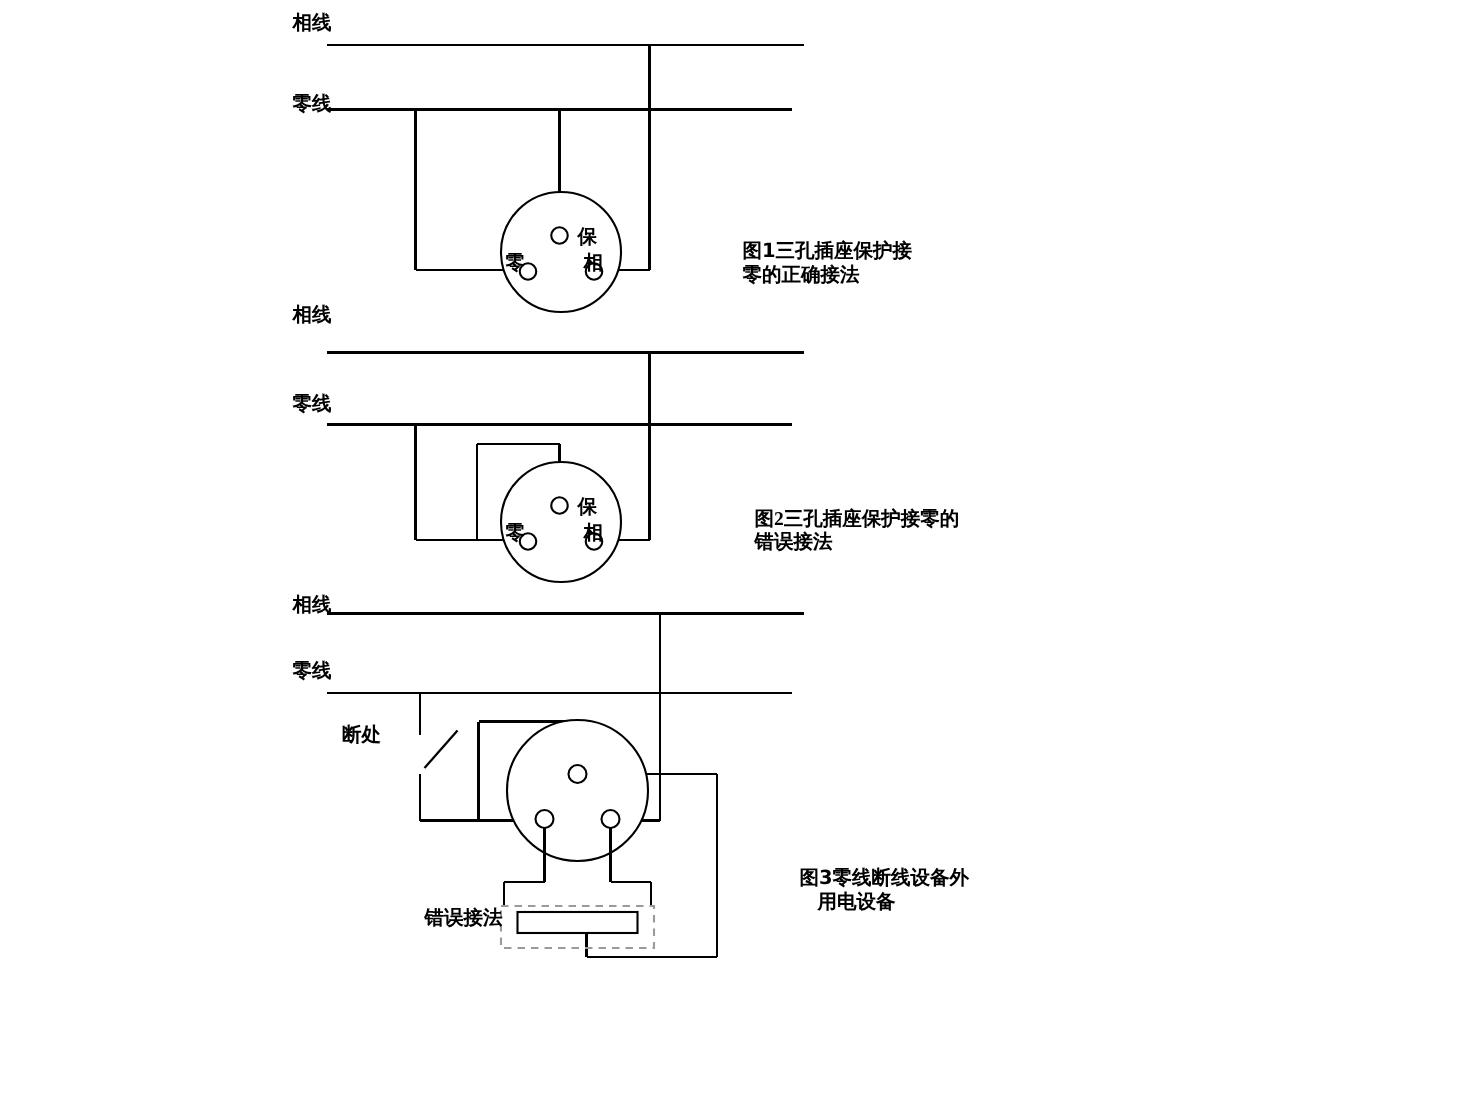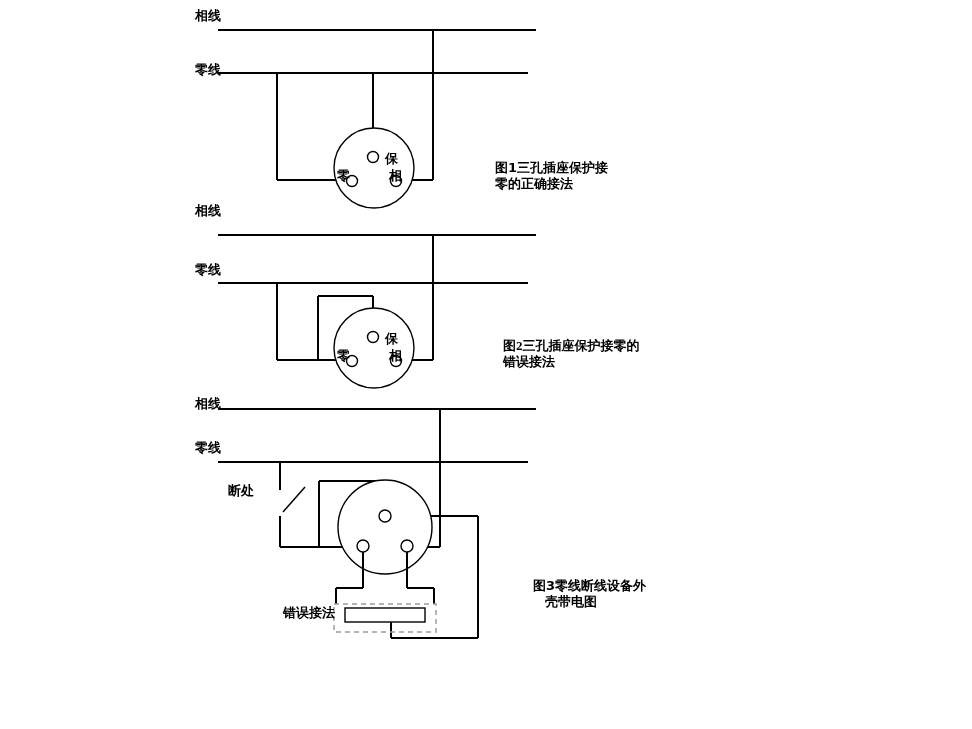--- a/index.html
+++ b/index.html
@@ -185,18 +185,18 @@
   <div class="lbl lbl-rail" style="left:195px; top:203px;">相线</div>
   <div class="lbl lbl-rail" style="left:195px; top:262px;">零线</div>
   <div class="lbl lbl-term" style="left:385px; top:331px;">保</div>
   <div class="lbl lbl-term" style="left:337px; top:348px;">零</div>
   <div class="lbl lbl-term" style="left:389px; top:348px;">相</div>
   <div class="lbl lbl-caption" style="left:458px; top:338px;font-family:Liberation Serif, serif;">图2三孔插座保护接零的</div>
   <div class="lbl lbl-caption" style="left:458px; top:354px;">错误接法</div>
 
   <div class="lbl lbl-rail" style="left:195px; top:396px;">相线</div>
   <div class="lbl lbl-rail" style="left:195px; top:440px;">零线</div>
-  <div class="lbl lbl-note" style="left:228px; top:483px;">断处</div>
+  <div class="lbl lbl-note" style="left:228px; top:483px;font-family:Liberation Mono, monospace;">断处</div>
   <div class="lbl lbl-note" style="left:283px; top:605px;">错误接法</div>
   <div class="lbl lbl-caption" style="left:488px; top:578px;">图3零线断线设备外</div>
-  <div class="lbl lbl-caption" style="left:500px; top:594px;">壳带电图</div>
+  <div class="lbl lbl-caption" style="left:500px; top:594px;">用电设备</div>
 
 </div>
 
 </body></html>

